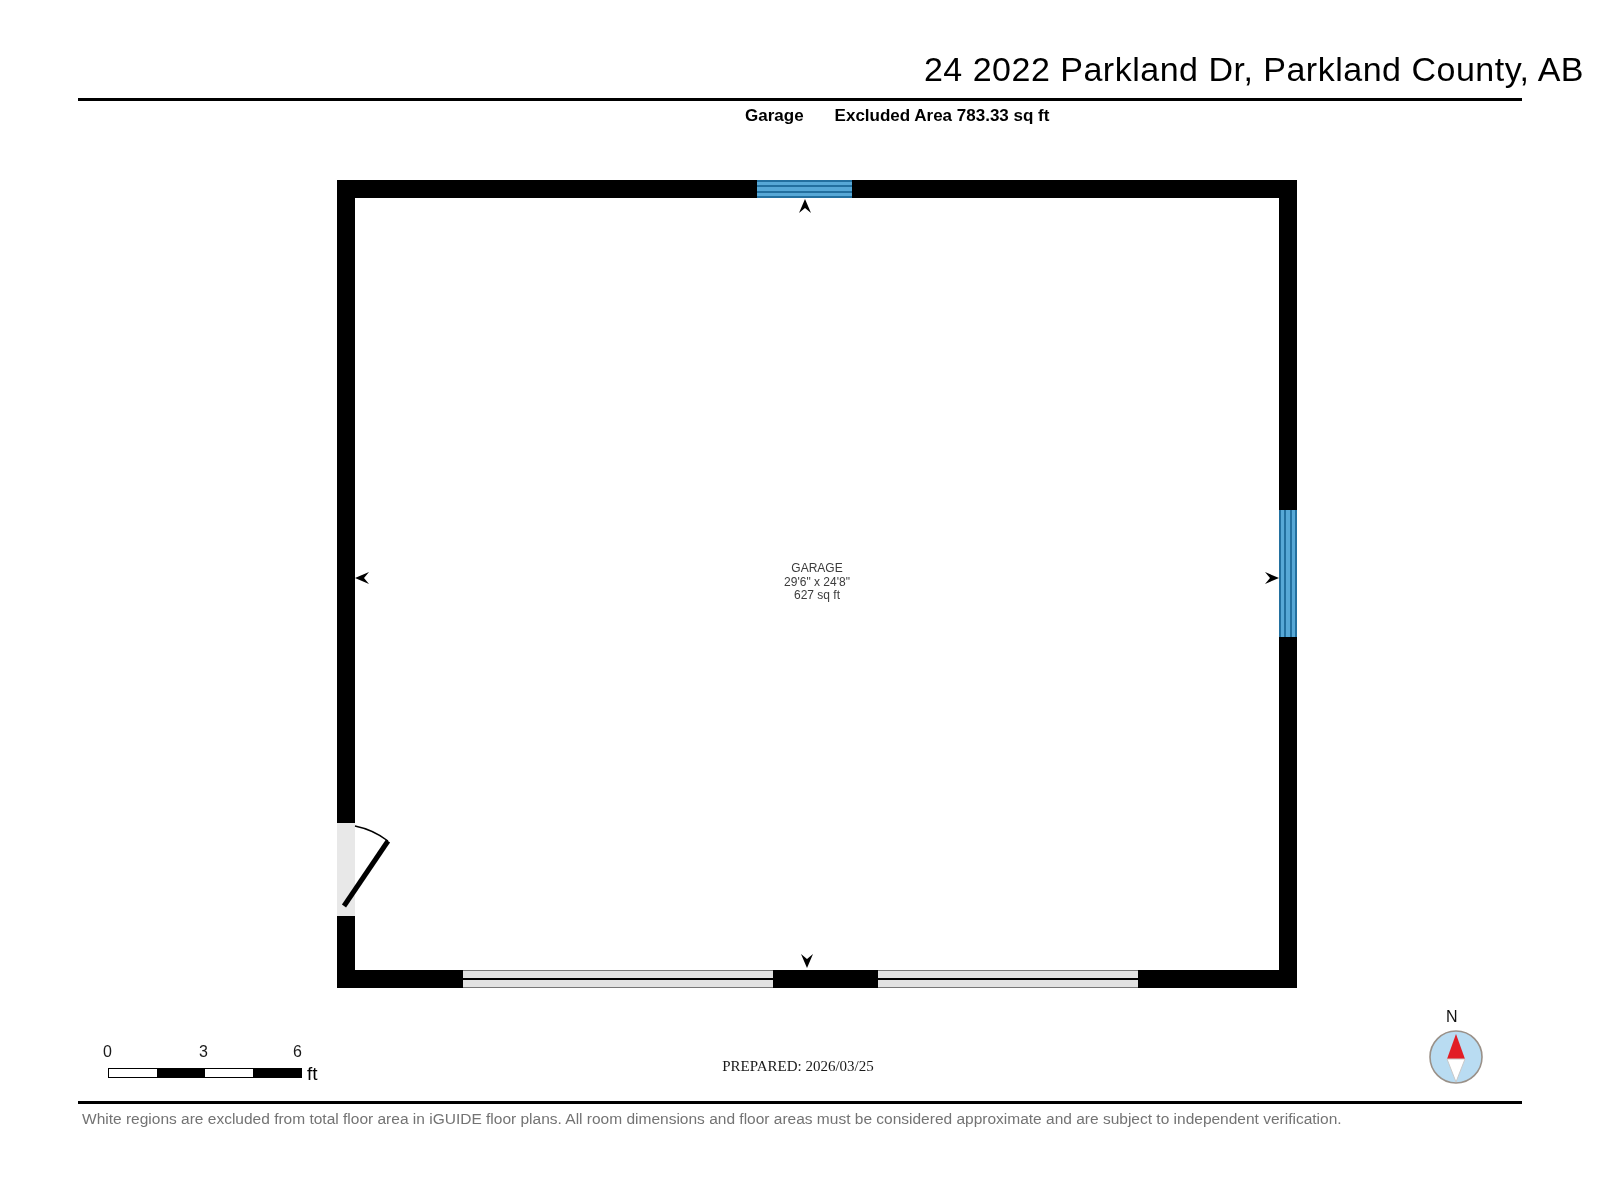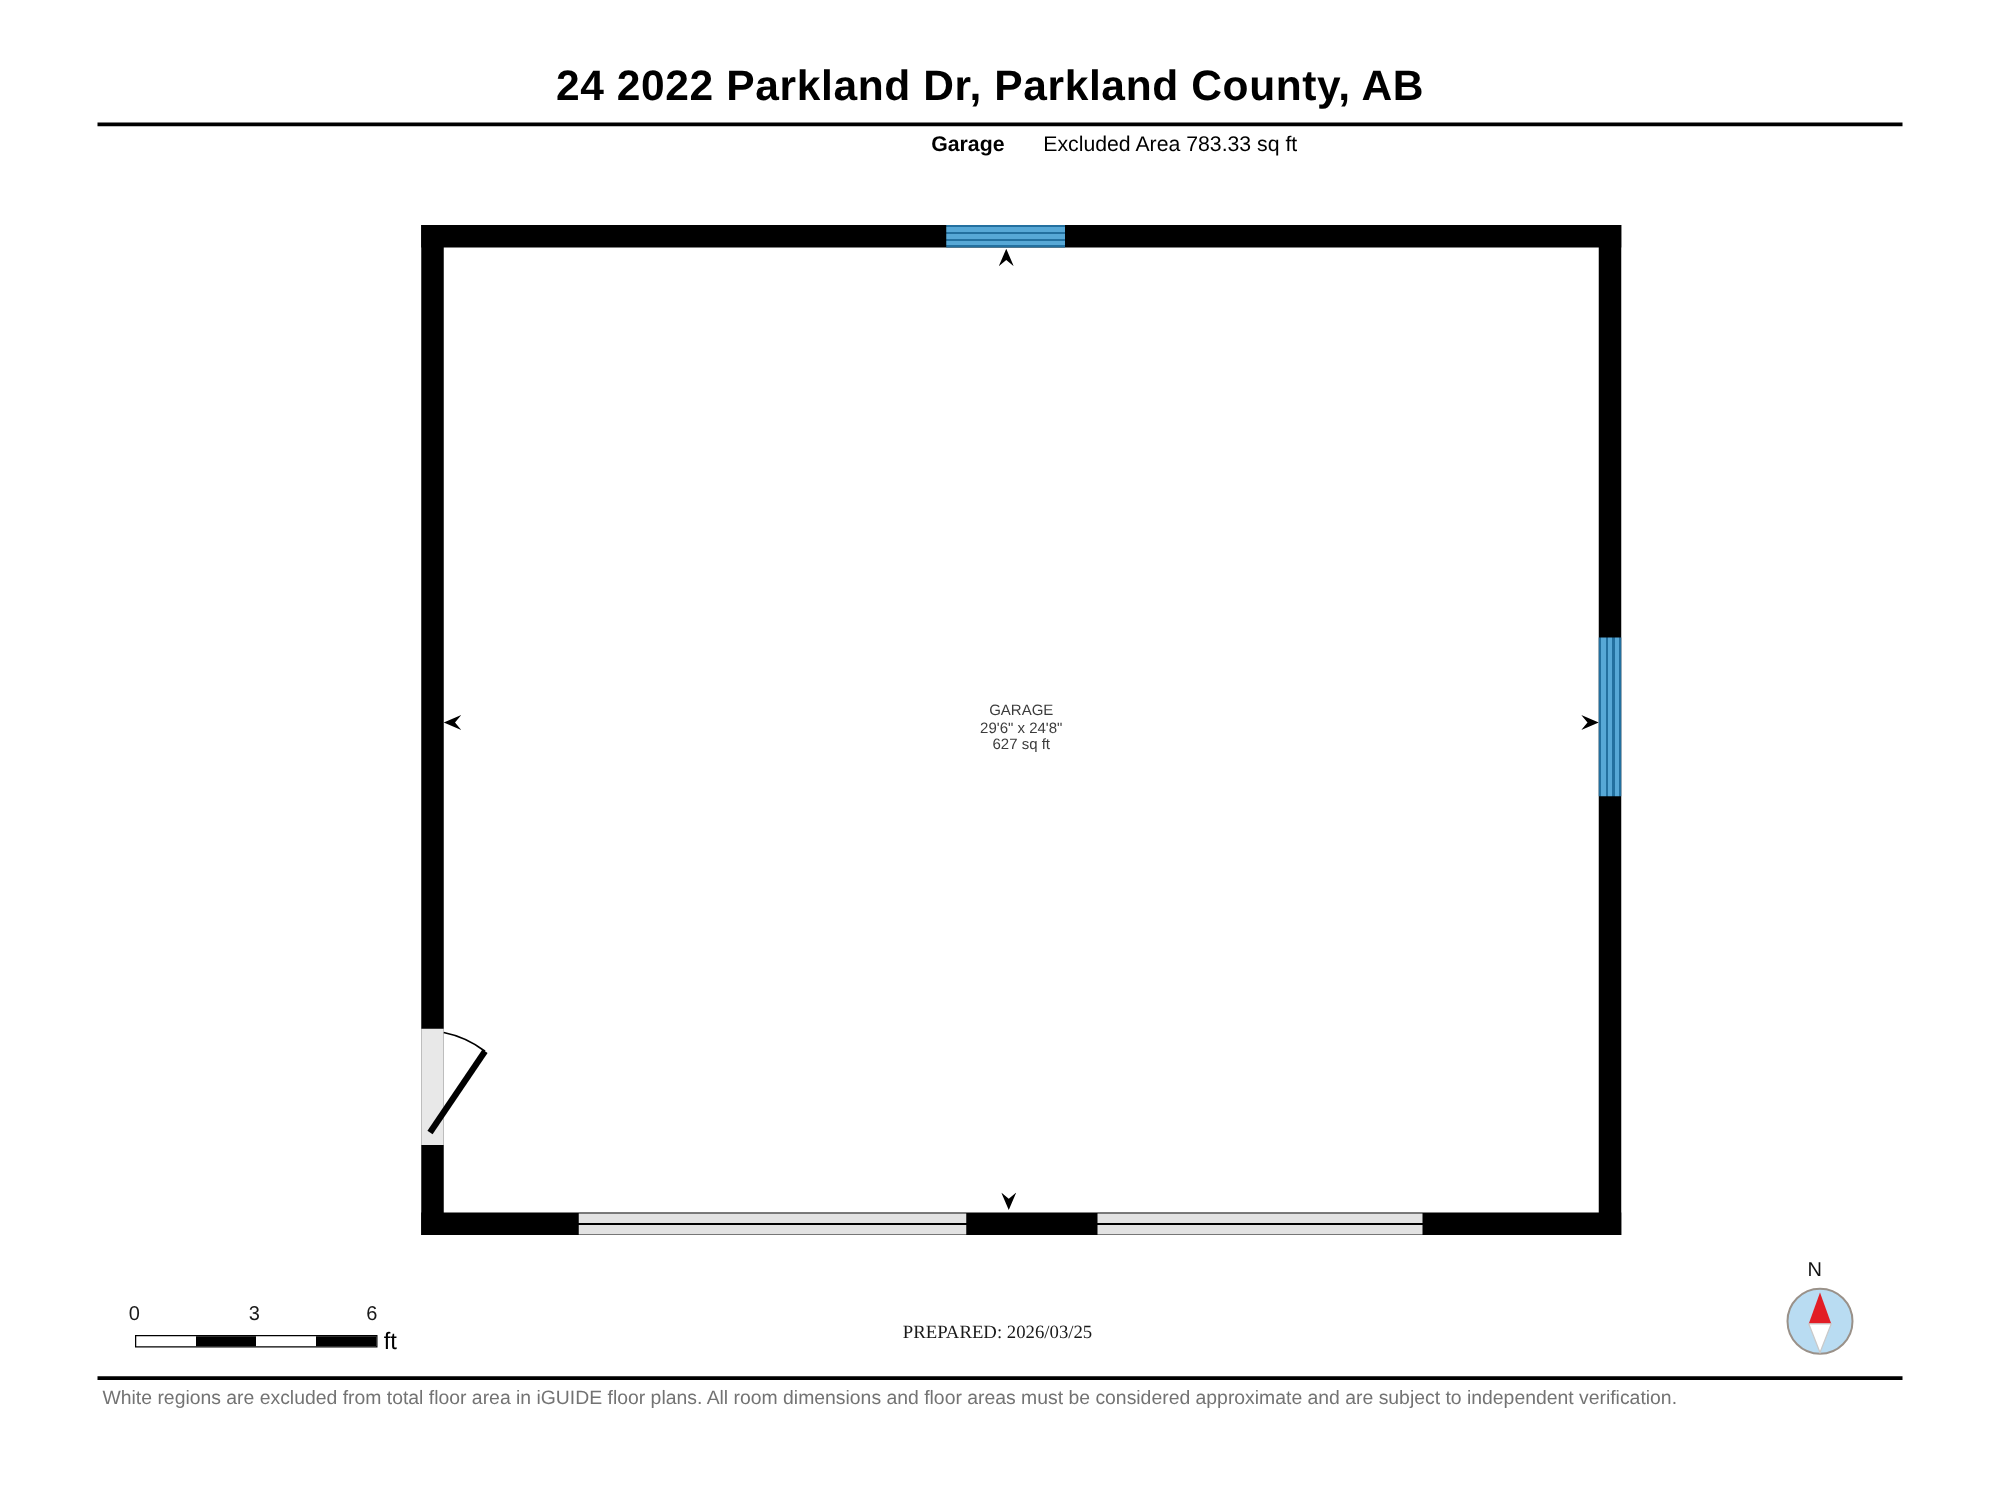--- a/index.html
+++ b/index.html
@@ -4,28 +4,28 @@
 <style>
   html,body{margin:0;padding:0;}
   body{
     width:1600px;height:1200px;position:relative;background:#ffffff;
     font-family:"Liberation Sans", sans-serif;color:#000;overflow:hidden;
   }
   .abs{position:absolute;}
 
   
   .title{
-    left:0;top:50px;width:1584px;text-align:center;
-    font-size:34px;font-weight:bold;letter-spacing:0.5px;
+    left:0;top:50px;width:1584px;text-align:right;
+    font-size:34px;font-weight:normal;letter-spacing:0.5px;
   }
   .rule{background:#000;height:3px;}
   .title-rule{left:78px;top:98px;width:1444px;}
   .subtitle{left:745px;top:106px;font-size:17px;white-space:nowrap;}
   .subtitle .floor{font-weight:bold;}
-  .subtitle .area{margin-left:18px;font-weight:normal;padding-left:13px;}
+  .subtitle .area{margin-left:18px;font-weight:bold;padding-left:13px;}
 
   
   .wall{background:#000;}
   .wall-top{left:337px;top:180px;width:960px;height:18px;}
   .wall-bottom{left:337px;top:970px;width:960px;height:18px;}
   .wall-left{left:337px;top:180px;width:18px;height:808px;}
   .wall-right{left:1279px;top:180px;width:18px;height:808px;}
 
   
   .window-top{

